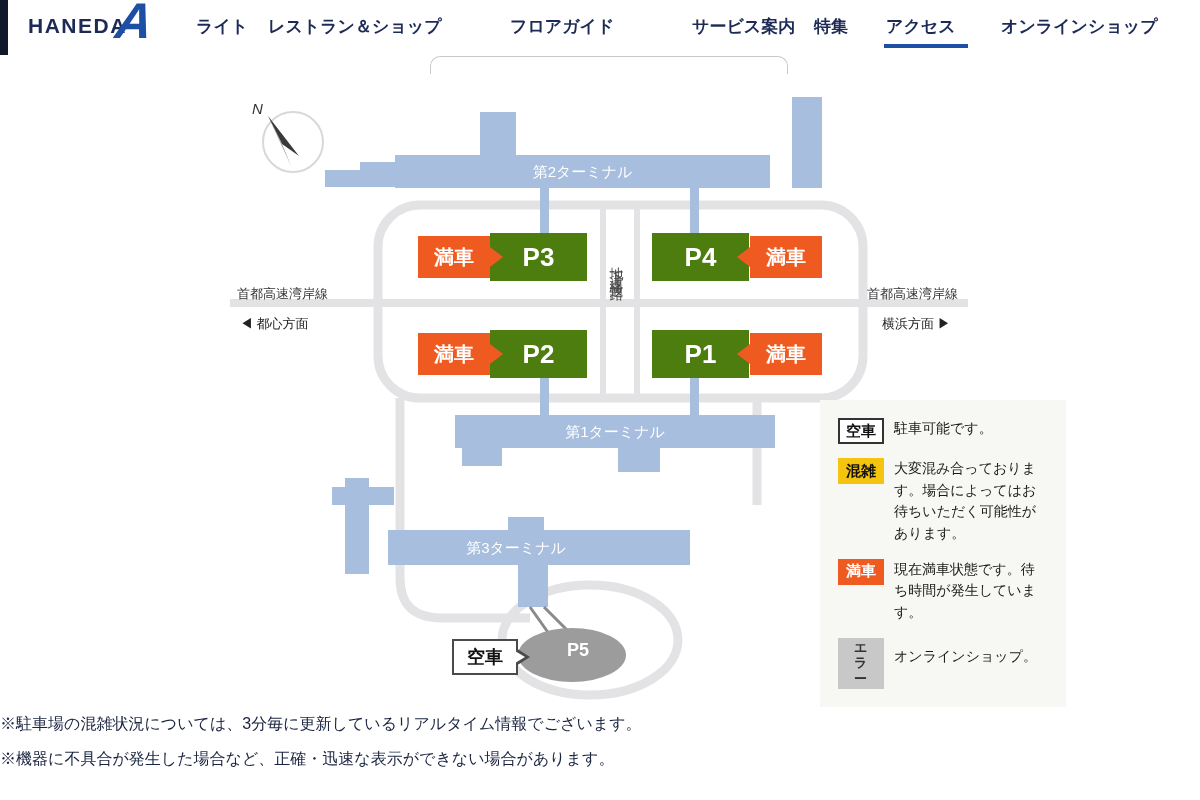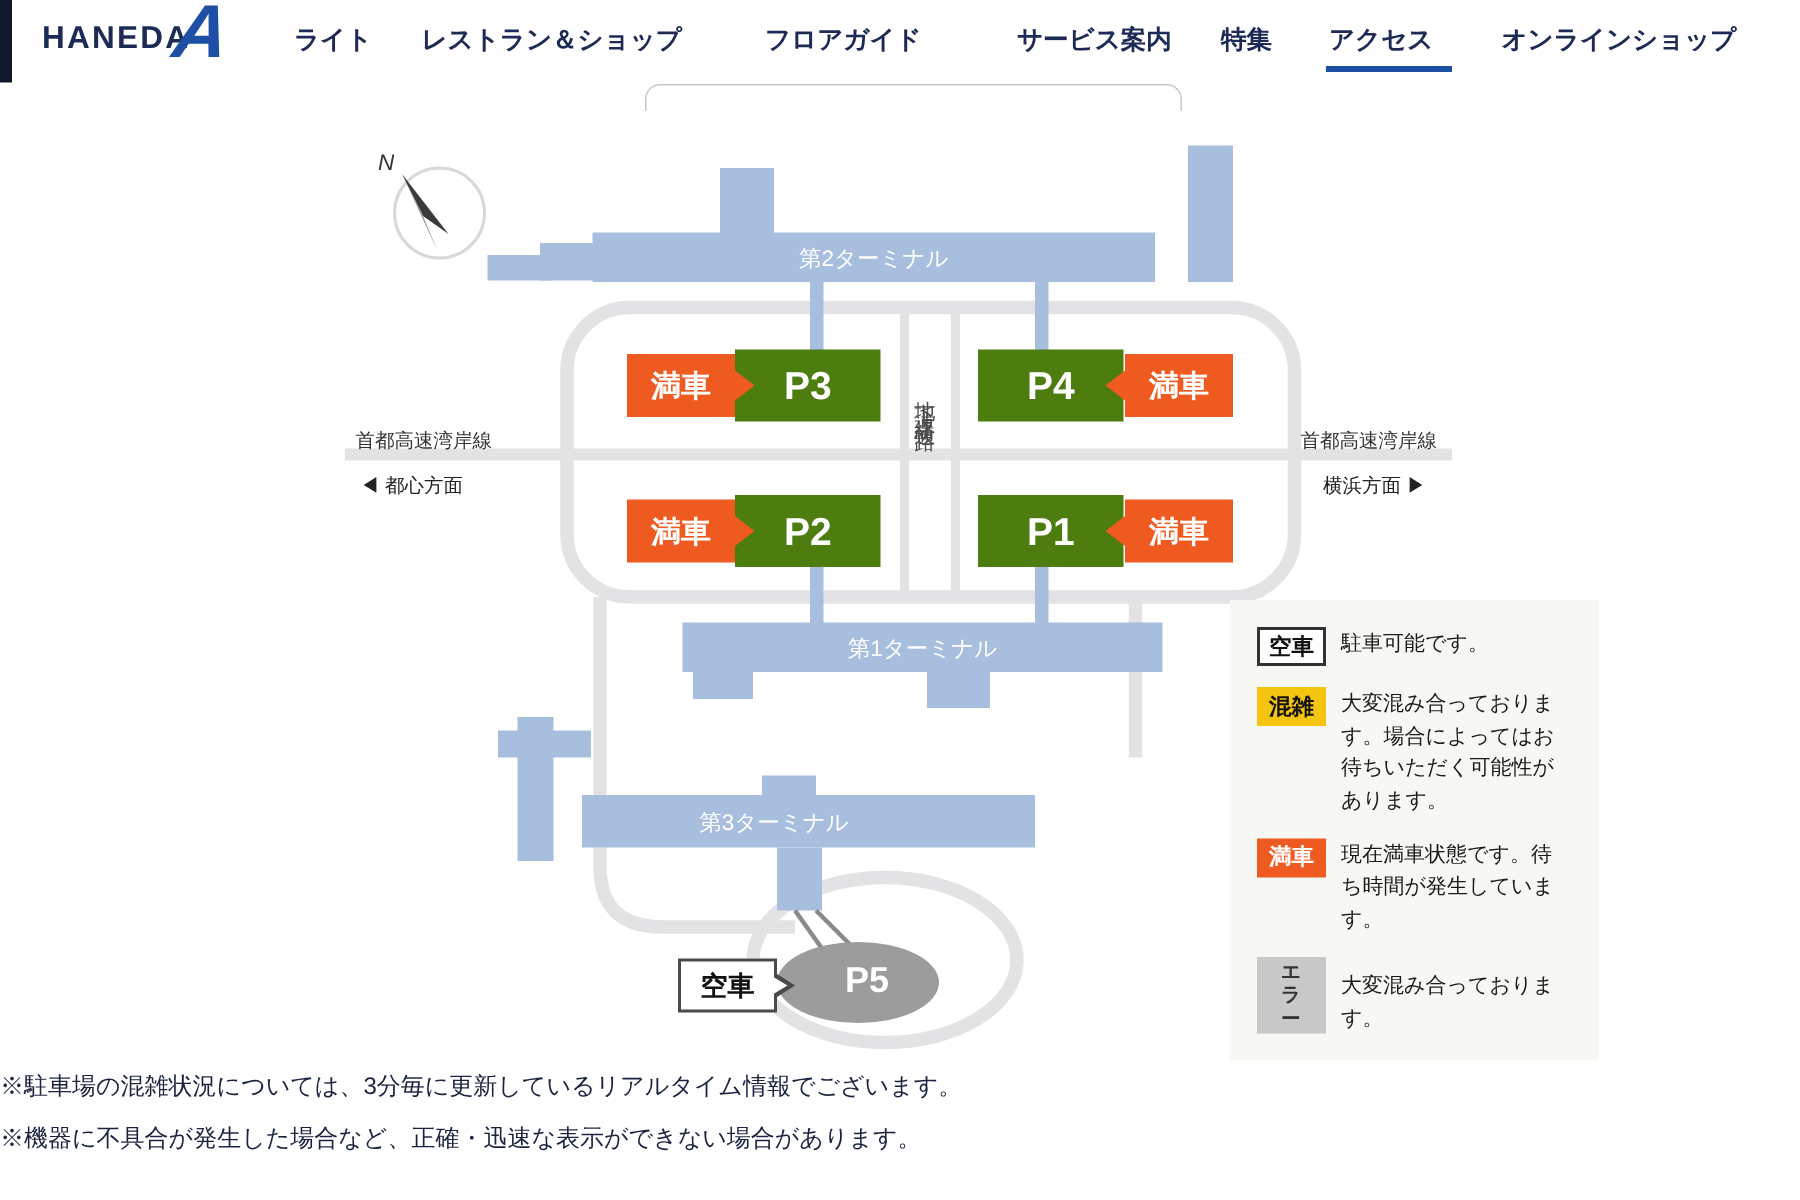--- a/index.html
+++ b/index.html
@@ -34,21 +34,21 @@
 
   .vacant-badge { position:absolute; left:452px; top:639px; width:66px; height:36px; background:#fff;
                   border:2px solid #4a4a4a; color:#111; font-size:18px; font-weight:bold;
                   display:flex; align-items:center; justify-content:center; }
   .vacant-badge::before { content:""; position:absolute; right:-14px; top:50%; transform:translateY(-50%);
                 border-top:9px solid transparent; border-bottom:9px solid transparent; border-left:14px solid #4a4a4a; }
   .vacant-badge::after { content:""; position:absolute; right:-9px; top:50%; transform:translateY(-50%);
                 border-top:6px solid transparent; border-bottom:6px solid transparent; border-left:10px solid #fff; }
 
   .p5-label { position:absolute; left:548px; top:640px; width:60px; text-align:center; color:#fff;
-              font-size:24px; font-weight:bold; }
+              font-size:18px; font-weight:bold; }
 
   
   .legend { position:absolute; left:820px; top:400px; width:246px; background:#f7f7f3; padding:18px; }
   .legend-row { display:flex; gap:10px; margin-bottom:14px; align-items:flex-start; }
   .legend-row:last-child { margin-bottom:0; }
   .legend-badge { width:46px; min-height:26px; flex-shrink:0; display:flex; align-items:center; justify-content:center;
                   font-size:15px; font-weight:bold; }
   .legend-badge.vacant { background:#fff; border:2px solid #333; color:#111; }
   .legend-badge.busy { background:#f5c40e; color:#111; }
   .legend-badge.full { background:#ef5a21; color:#fff; }
@@ -64,23 +64,23 @@
 <body>
 
 <div class="page">
 
   <div class="header">
     <div class="edge-strip"></div>
     <span class="logo-text">HANEDA</span>
     <span class="logo-mark">A</span>
 
     <span class="nav-item" style="left:196px;">ライト</span>
-    <span class="nav-item" style="left:281px;">レストラン＆ショップ</span>
+    <span class="nav-item" style="left:268px;">レストラン＆ショップ</span>
     <span class="nav-item" style="left:510px;">フロアガイド</span>
-    <span class="nav-item" style="left:678px;">サービス案内</span>
+    <span class="nav-item" style="left:692px;">サービス案内</span>
     <span class="nav-item" style="left:814px;">特集</span>
     <span class="nav-item" style="left:886px;">アクセス</span>
     <span class="nav-item" style="left:1001px;">オンラインショップ</span>
     <div class="nav-underline"></div>
   </div>
 
   <div class="tab-box-top"></div>
 
   <svg class="map-svg" viewBox="0 0 820 630">
 
@@ -171,21 +171,21 @@
     <div class="legend-row">
       <span class="legend-badge busy">混雑</span>
       <span class="legend-text">大変混み合っております。場合によってはお待ちいただく可能性があります。</span>
     </div>
     <div class="legend-row">
       <span class="legend-badge full">満車</span>
       <span class="legend-text">現在満車状態です。待ち時間が発生しています。</span>
     </div>
     <div class="legend-row">
       <span class="legend-badge error">エラー</span>
-      <span class="legend-text" style="padding-top:8px;">大変混み合っております。</span>
+      <span class="legend-text" style="padding-top:8px;">オンラインショップ。</span>
     </div>
   </div>
 
   <div class="notes">
     <p>※駐車場の混雑状況については、3分毎に更新しているリアルタイム情報でございます。</p>
     <p>※機器に不具合が発生した場合など、正確・迅速な表示ができない場合があります。</p>
   </div>
 
 </div>
 

